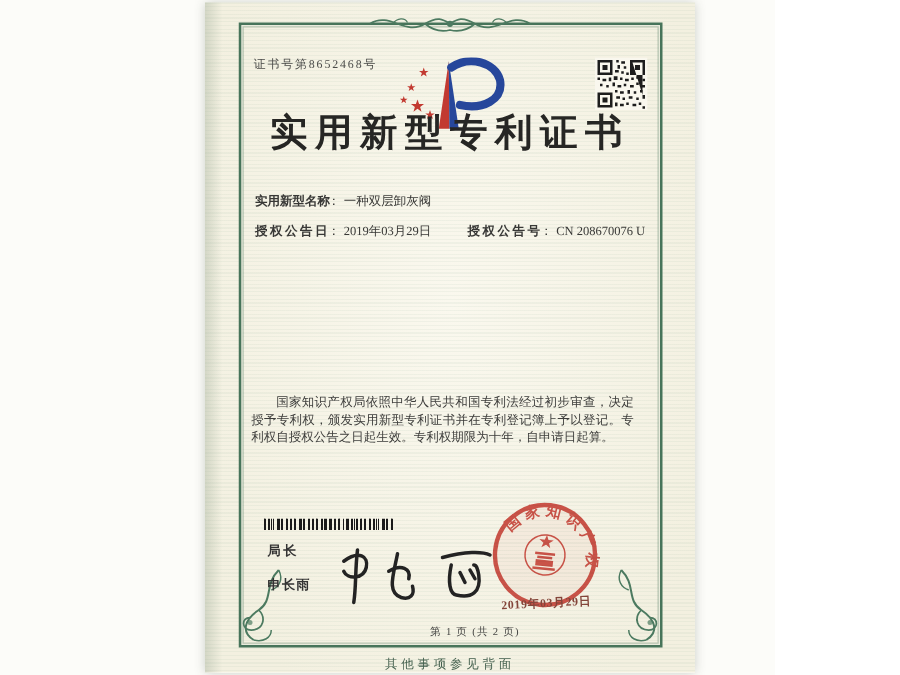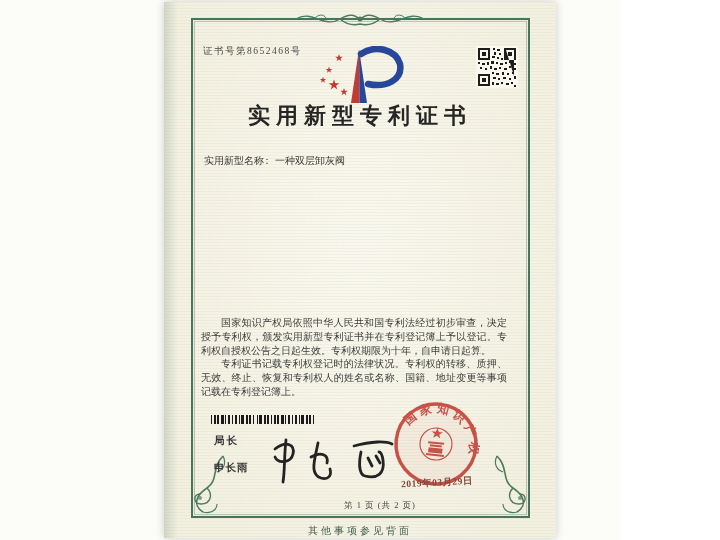--- a/index.html
+++ b/index.html
@@ -24,27 +24,27 @@
   .orn-top { left:130px; top:4px; }
   .orn-bl { left:19px; top:452px; }
   .orn-br { left:325px; top:452px; transform:scaleX(-1); }
 
   .cert-no { position:absolute; left:39px; top:43px; font-size:9.5px; letter-spacing:1.5px; color:#4a4a48; }
 
   .logo { position:absolute; left:152px; top:44px; }
   .qr   { position:absolute; left:312px; top:44px; }
 
   .title {
-    position:absolute; left:0; top:99px; width:392px; text-align:center;
-    font-size:22px; font-weight:bold; color:#262624; letter-spacing:6px;
+    position:absolute; left:0; top:84px; width:392px; text-align:center;
+    font-size:30px; font-weight:bold; color:#262624; letter-spacing:6px;
   }
 
   .fields { position:absolute; left:40px; top:152px; width:320px; font-size:10px; color:#383836; }
   .row { height:23.5px; position:relative; white-space:nowrap; }
-  .lbl { display:inline-block; width:58px; text-align:justify; text-align-last:justify; }
+  .lbl { display:inline-block; width:58px; text-align:justify; text-align-last:justify;font-weight:bold; }
   .sep { display:inline-block; margin-right:3px; }
   .pair2 { position:absolute; left:170px; top:0; }
 
   .paras { position:absolute; left:37px; top:314px; width:306px; font-size:10px;
            line-height:13.8px; color:#3d3d3b; text-align:justify; }
   .paras p { text-indent:2em; }
 
   .barcode { position:absolute; left:47px; top:413px; width:104px; height:9px;
     background-image:
       repeating-linear-gradient(90deg,#1a1a1a 0 1.5px, rgba(0,0,0,0) 1.5px 3.5px),
@@ -167,25 +167,30 @@
         <rect x="38" y="39" width="2" height="2"></rect>
       </g>
     </svg>
 
     <div class="title">实用新型专利证书</div>
 
     <div class="fields">
       <div class="row">
         <span class="lbl">实用新型名称</span><span class="sep">：</span><span class="val">一种双层卸灰阀</span>
       </div>
+      <div class="row">
+        <span class="lbl">授权公告日</span><span class="sep">：</span><span class="val">2019年03月29日</span>
+        <span class="pair2">
+          <span class="lbl">授权公告号</span><span class="sep">：</span><span class="val">CN 208670076 U</span>
+        </span>
+      </div>
     </div>
 
     <div class="paras">
       <p>国家知识产权局依照中华人民共和国专利法经过初步审查，决定授予专利权，颁发实用新型专利证书并在专利登记簿上予以登记。专利权自授权公告之日起生效。专利权期限为十年，自申请日起算。</p>
-      <p>专利证书记载专利权登记时的法律状况。专利权的转移、质押、无效、终止、恢复和专利权人的姓名或名称、国籍、地址变更等事项记载在专利登记簿上。</p>
     </div>
 
     <div class="barcode"></div>
 
     <div class="director-title">局长</div>
     <div class="director-name">申长雨</div>
 
     <svg class="signature" width="140" height="55" viewBox="0 0 140 55">
       <g fill="none" stroke="#232323" stroke-width="2.8" stroke-linecap="round">
         <path d="M20,8 C18,24 19,38 17,50"></path>

